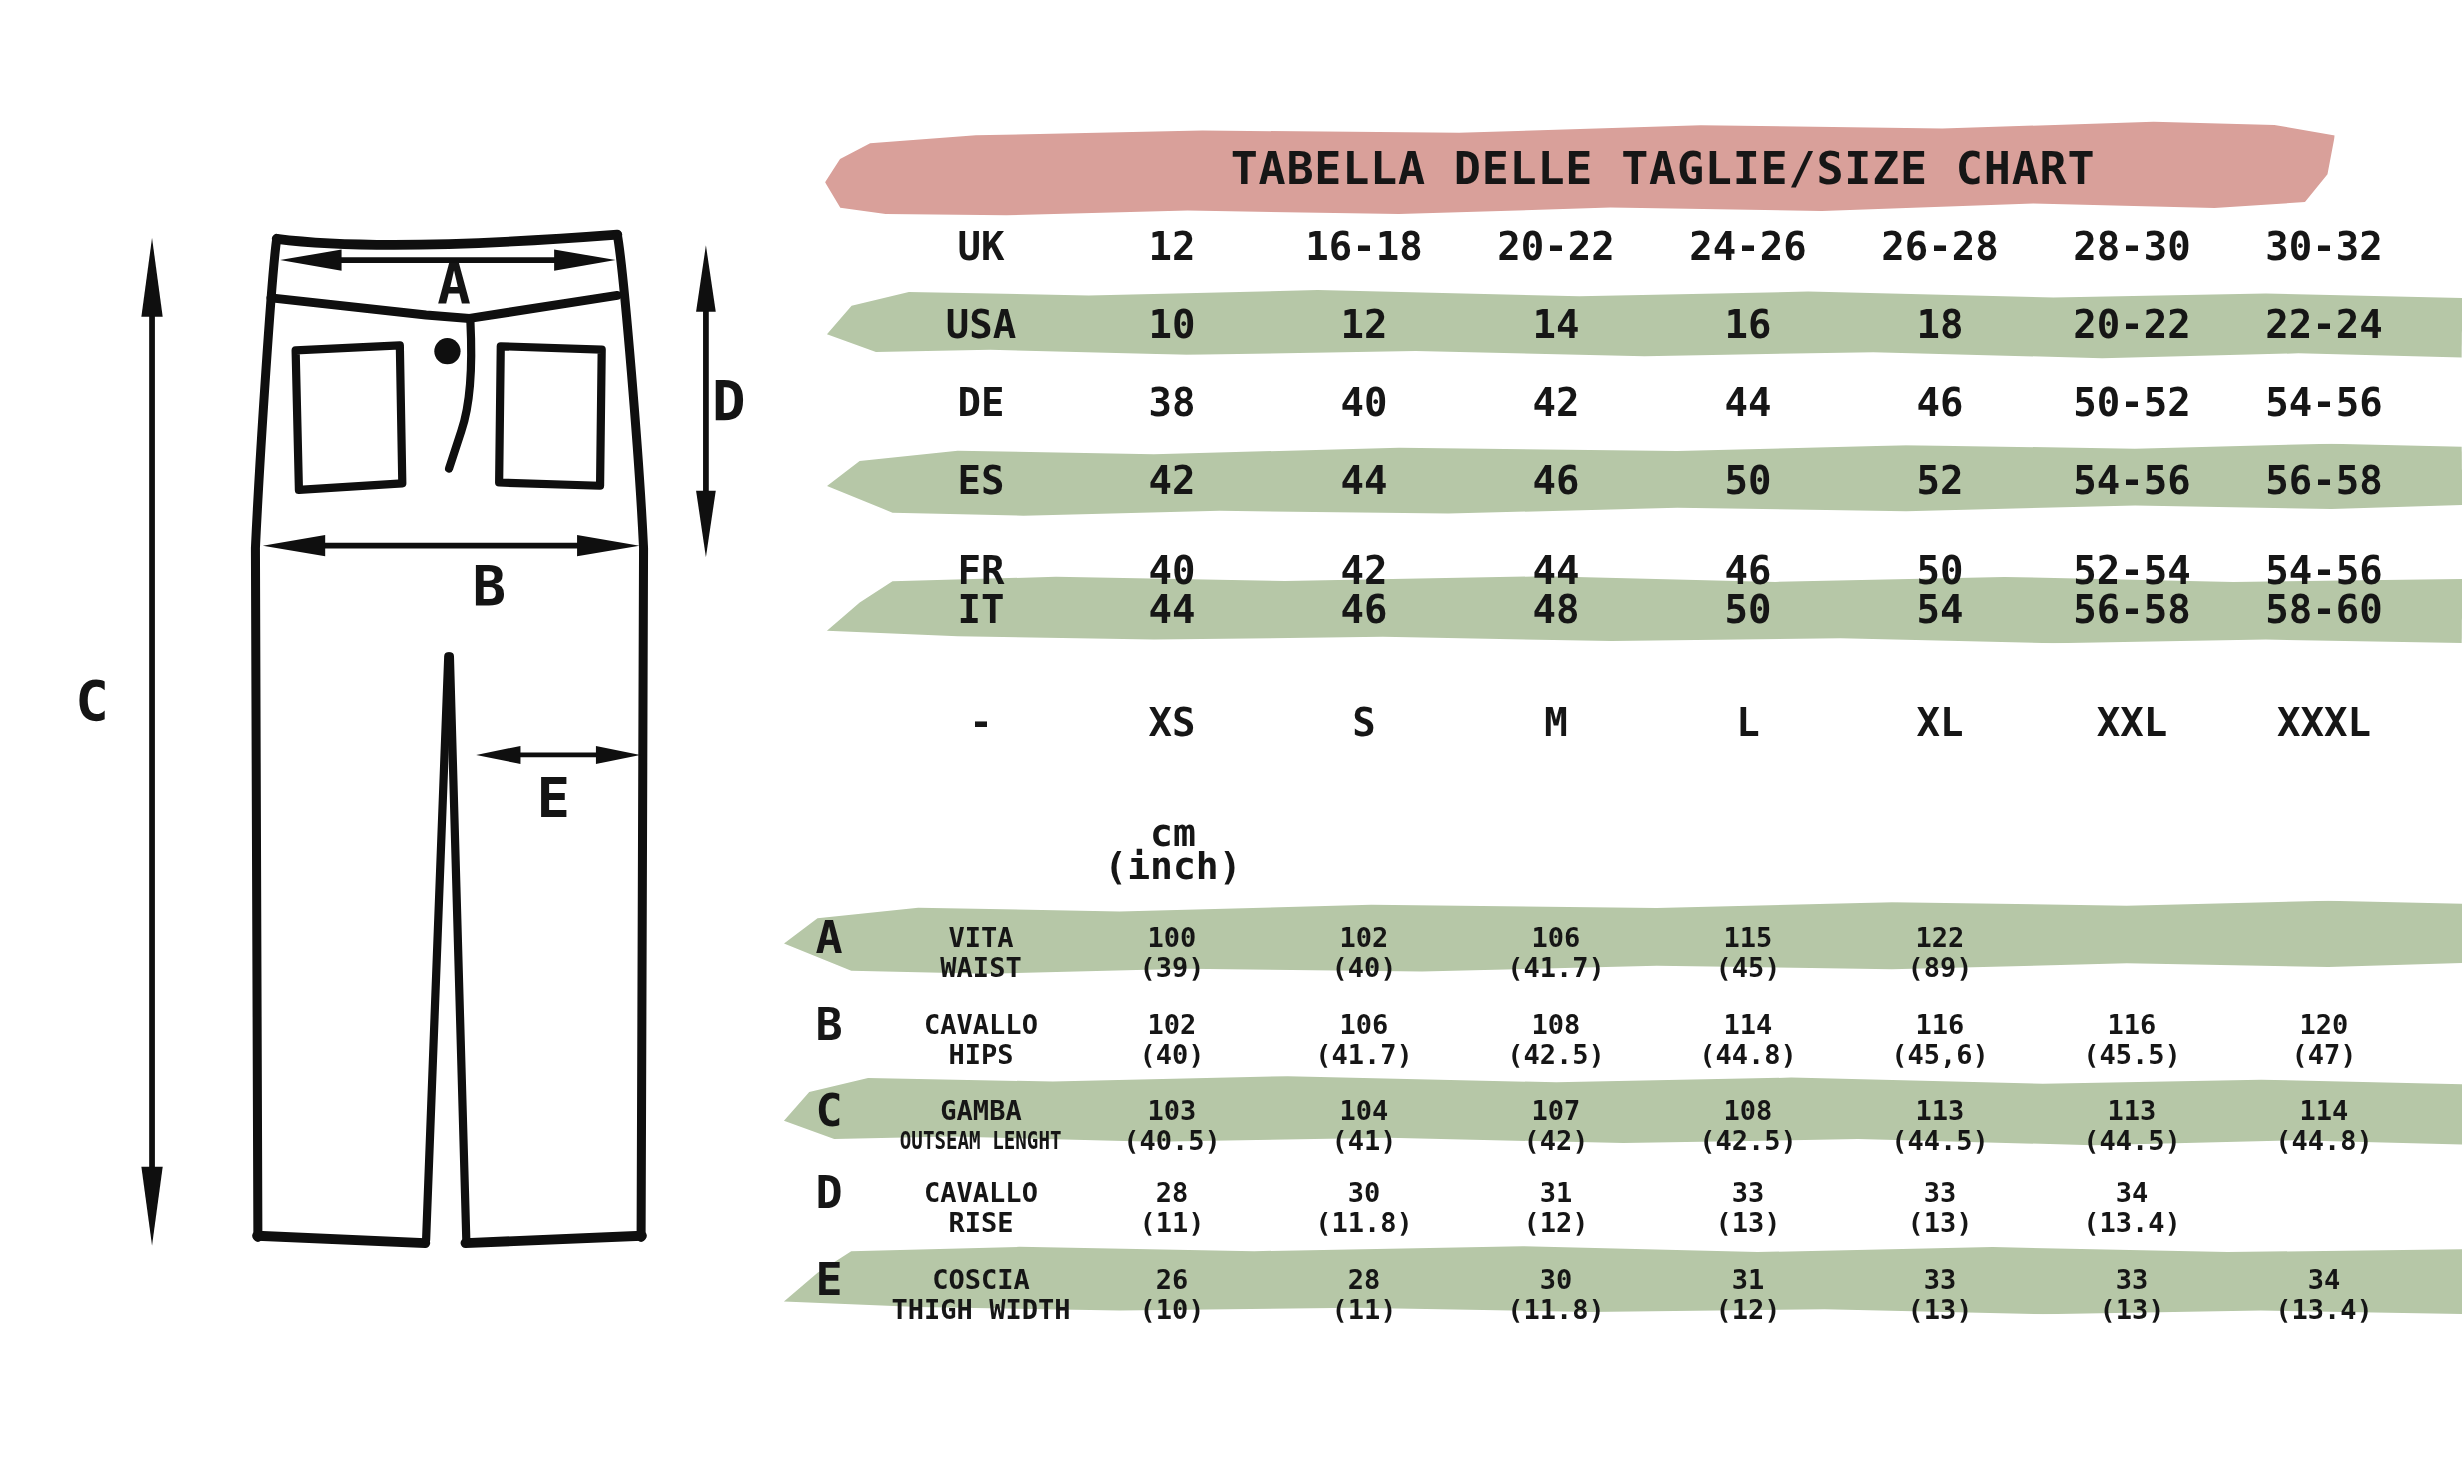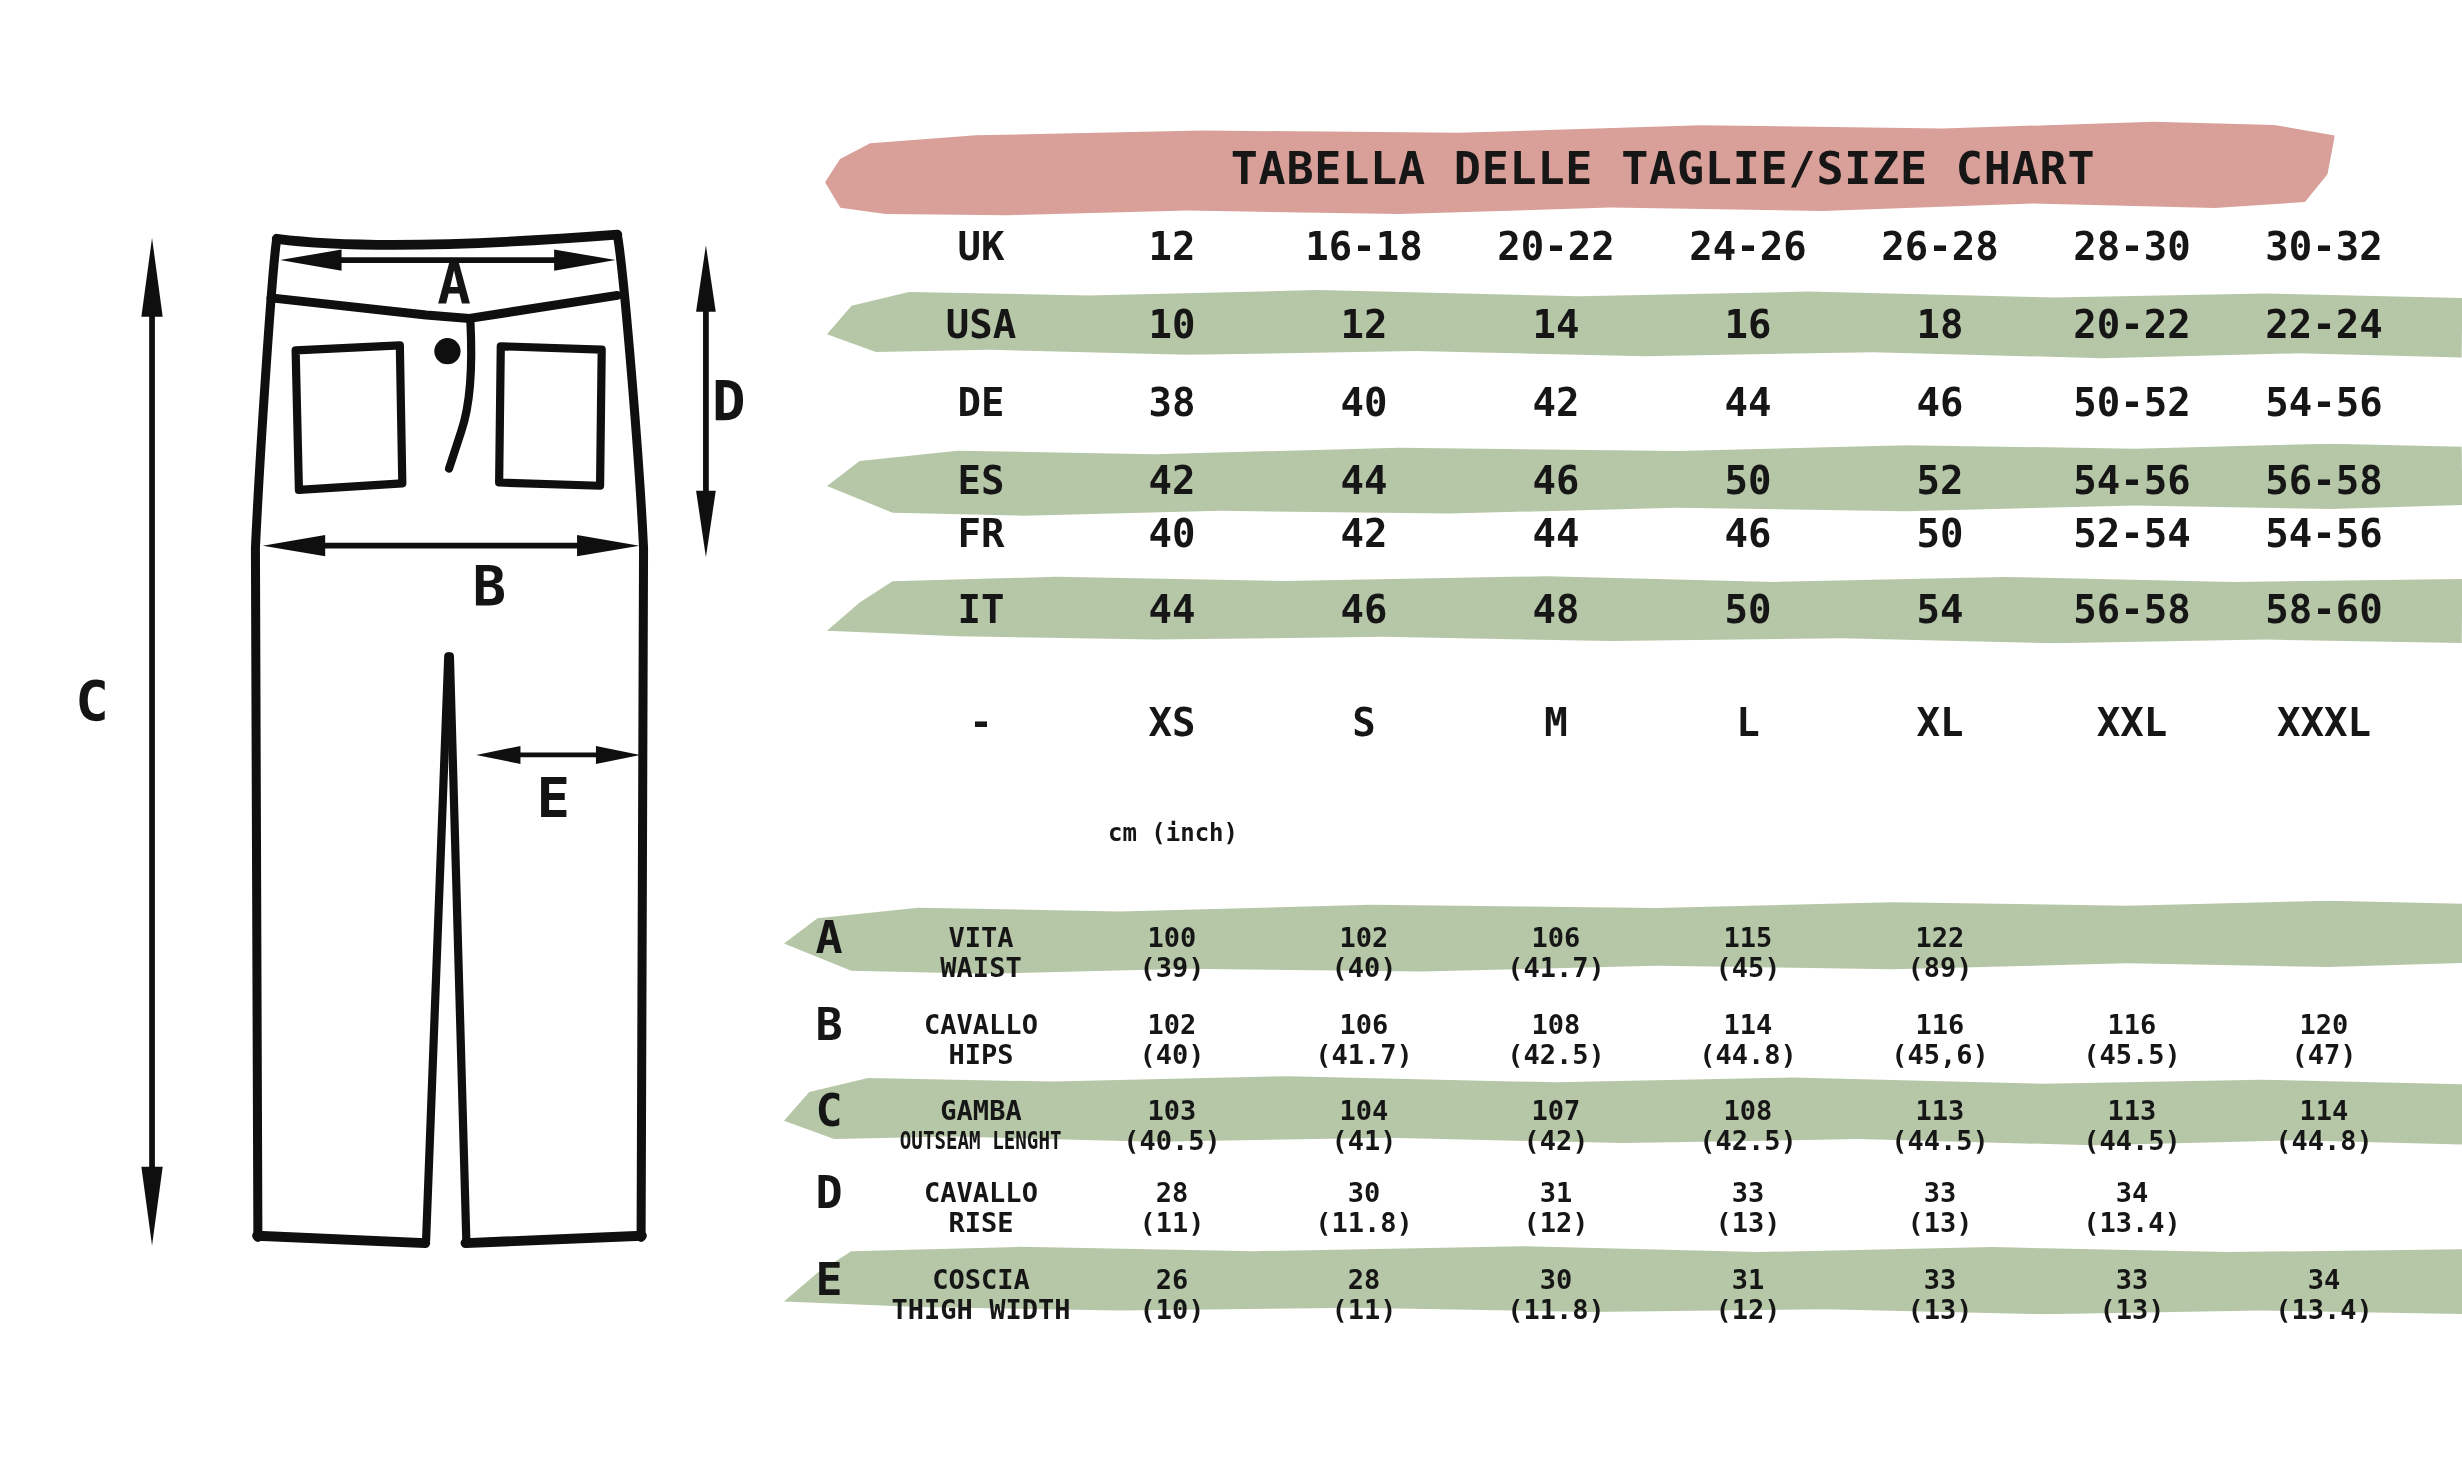--- a/index.html
+++ b/index.html
@@ -24,32 +24,32 @@
   }
   
   .size-row{
     position:absolute;left:886px;width:1535px;height:74px;
     display:grid;grid-template-columns:190px repeat(7,192px);
   }
   .rows-size .size-row:nth-child(1){top:209px;}
   .rows-size .size-row:nth-child(2){top:287px;}
   .rows-size .size-row:nth-child(3){top:365px;}
   .rows-size .size-row:nth-child(4){top:443px;}
-  .rows-size .size-row:nth-child(5){top:496px;text-align:center;}
+  .rows-size .size-row:nth-child(5){top:533px;text-align:center;}
   .rows-size .size-row:nth-child(6){top:572px;}
   .rows-size .size-row:nth-child(7){top:685px;}
   .size-row .cell{
     position:relative;z-index:1;display:flex;align-items:center;justify-content:center;
     font-size:39px;
   }
   .size-row .row-bg{top:0.8px;height:71px;left:-59px;right:-41px;}
   
   .cm-inch{
     position:absolute;left:1077px;top:817px;width:192px;height:33px;line-height:33px;
-    text-align:center;font-size:24px;z-index:1;
+    text-align:center;font-size:38px;z-index:1;
   }
   
   .meas-row{
     position:absolute;left:804px;width:1617px;height:90px;
     display:grid;grid-template-columns:82px 190px repeat(7,192px);
   }
   .rows-meas .meas-row:nth-child(1){top:892px;}
   .rows-meas .meas-row:nth-child(2){top:979px;}
   .rows-meas .meas-row:nth-child(3){top:1065px;}
   .rows-meas .meas-row:nth-child(4){top:1147px;}

